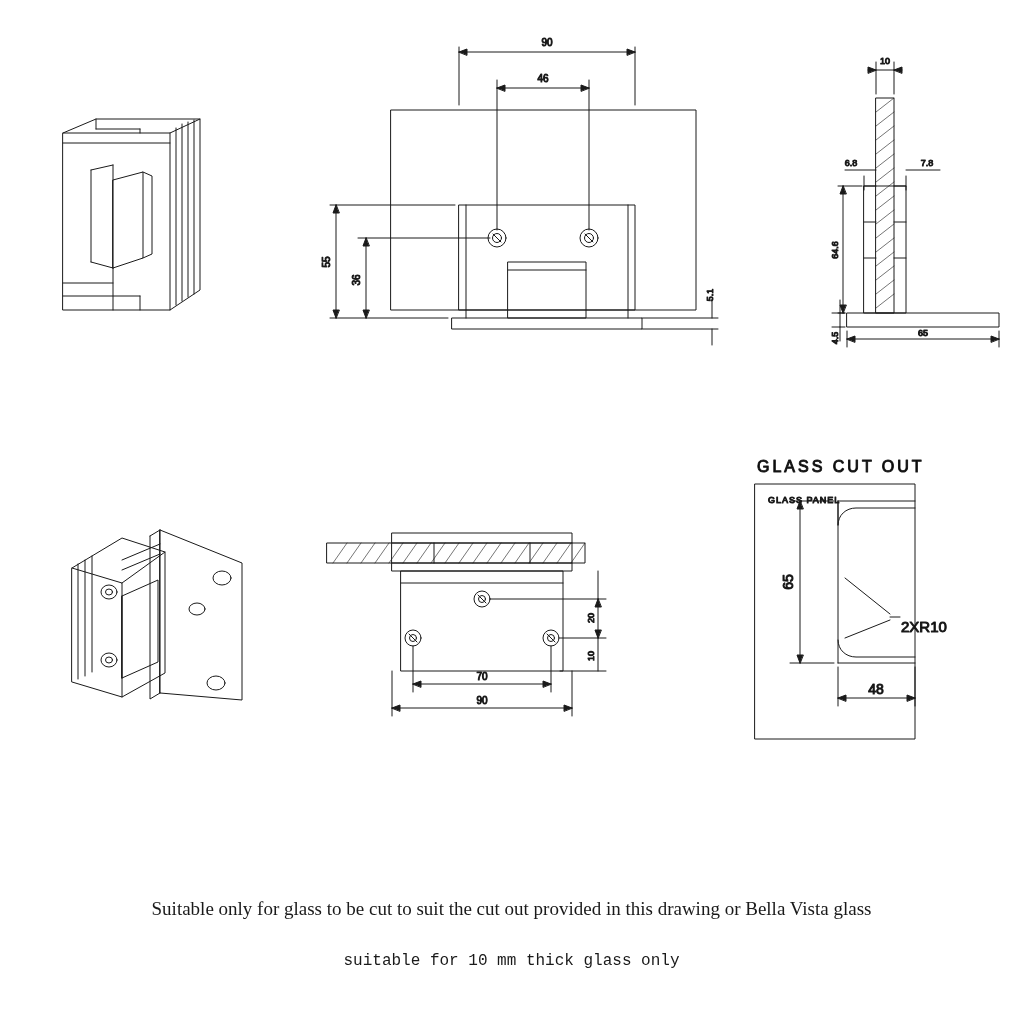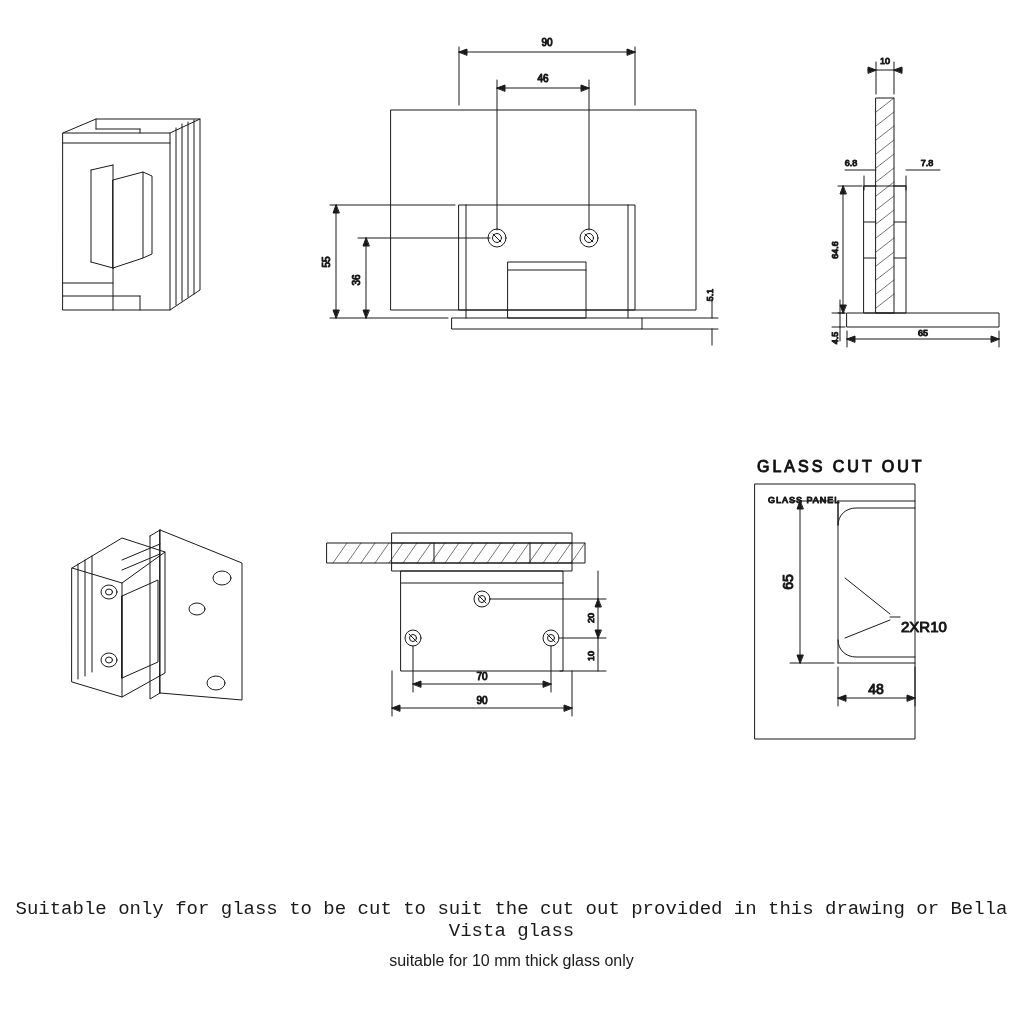--- a/index.html
+++ b/index.html
@@ -18,25 +18,25 @@
   #sheet {
     position: absolute;
     left: 0; top: 0;
     width: 1023px;
     height: 1023px;
   }
   .note {
     position: absolute;
     width: 1023px;
     text-align: center;
-    font-family: Liberation Mono, monospace;
+    font-family: Liberation Serif, serif;
     color: #1a1a1a;
   }
   #note1 { top: 898px; font-size: 19px; }
-  #note2 { top: 952px; font-size: 16px; font-family: Liberation Sans, sans-serif; }
+  #note2 { top: 952px; font-size: 16px; font-family: Liberation Mono, monospace; }
   svg text {
     font-family: "Liberation Sans", sans-serif;
     fill: #000;
   }
 </style>
 </head>
 <body>
 
 <svg id="sheet" viewBox="0 0 1023 1023">
   <g fill="none" stroke="#1a1a1a" stroke-width="1" stroke-linejoin="round" stroke-linecap="round">

